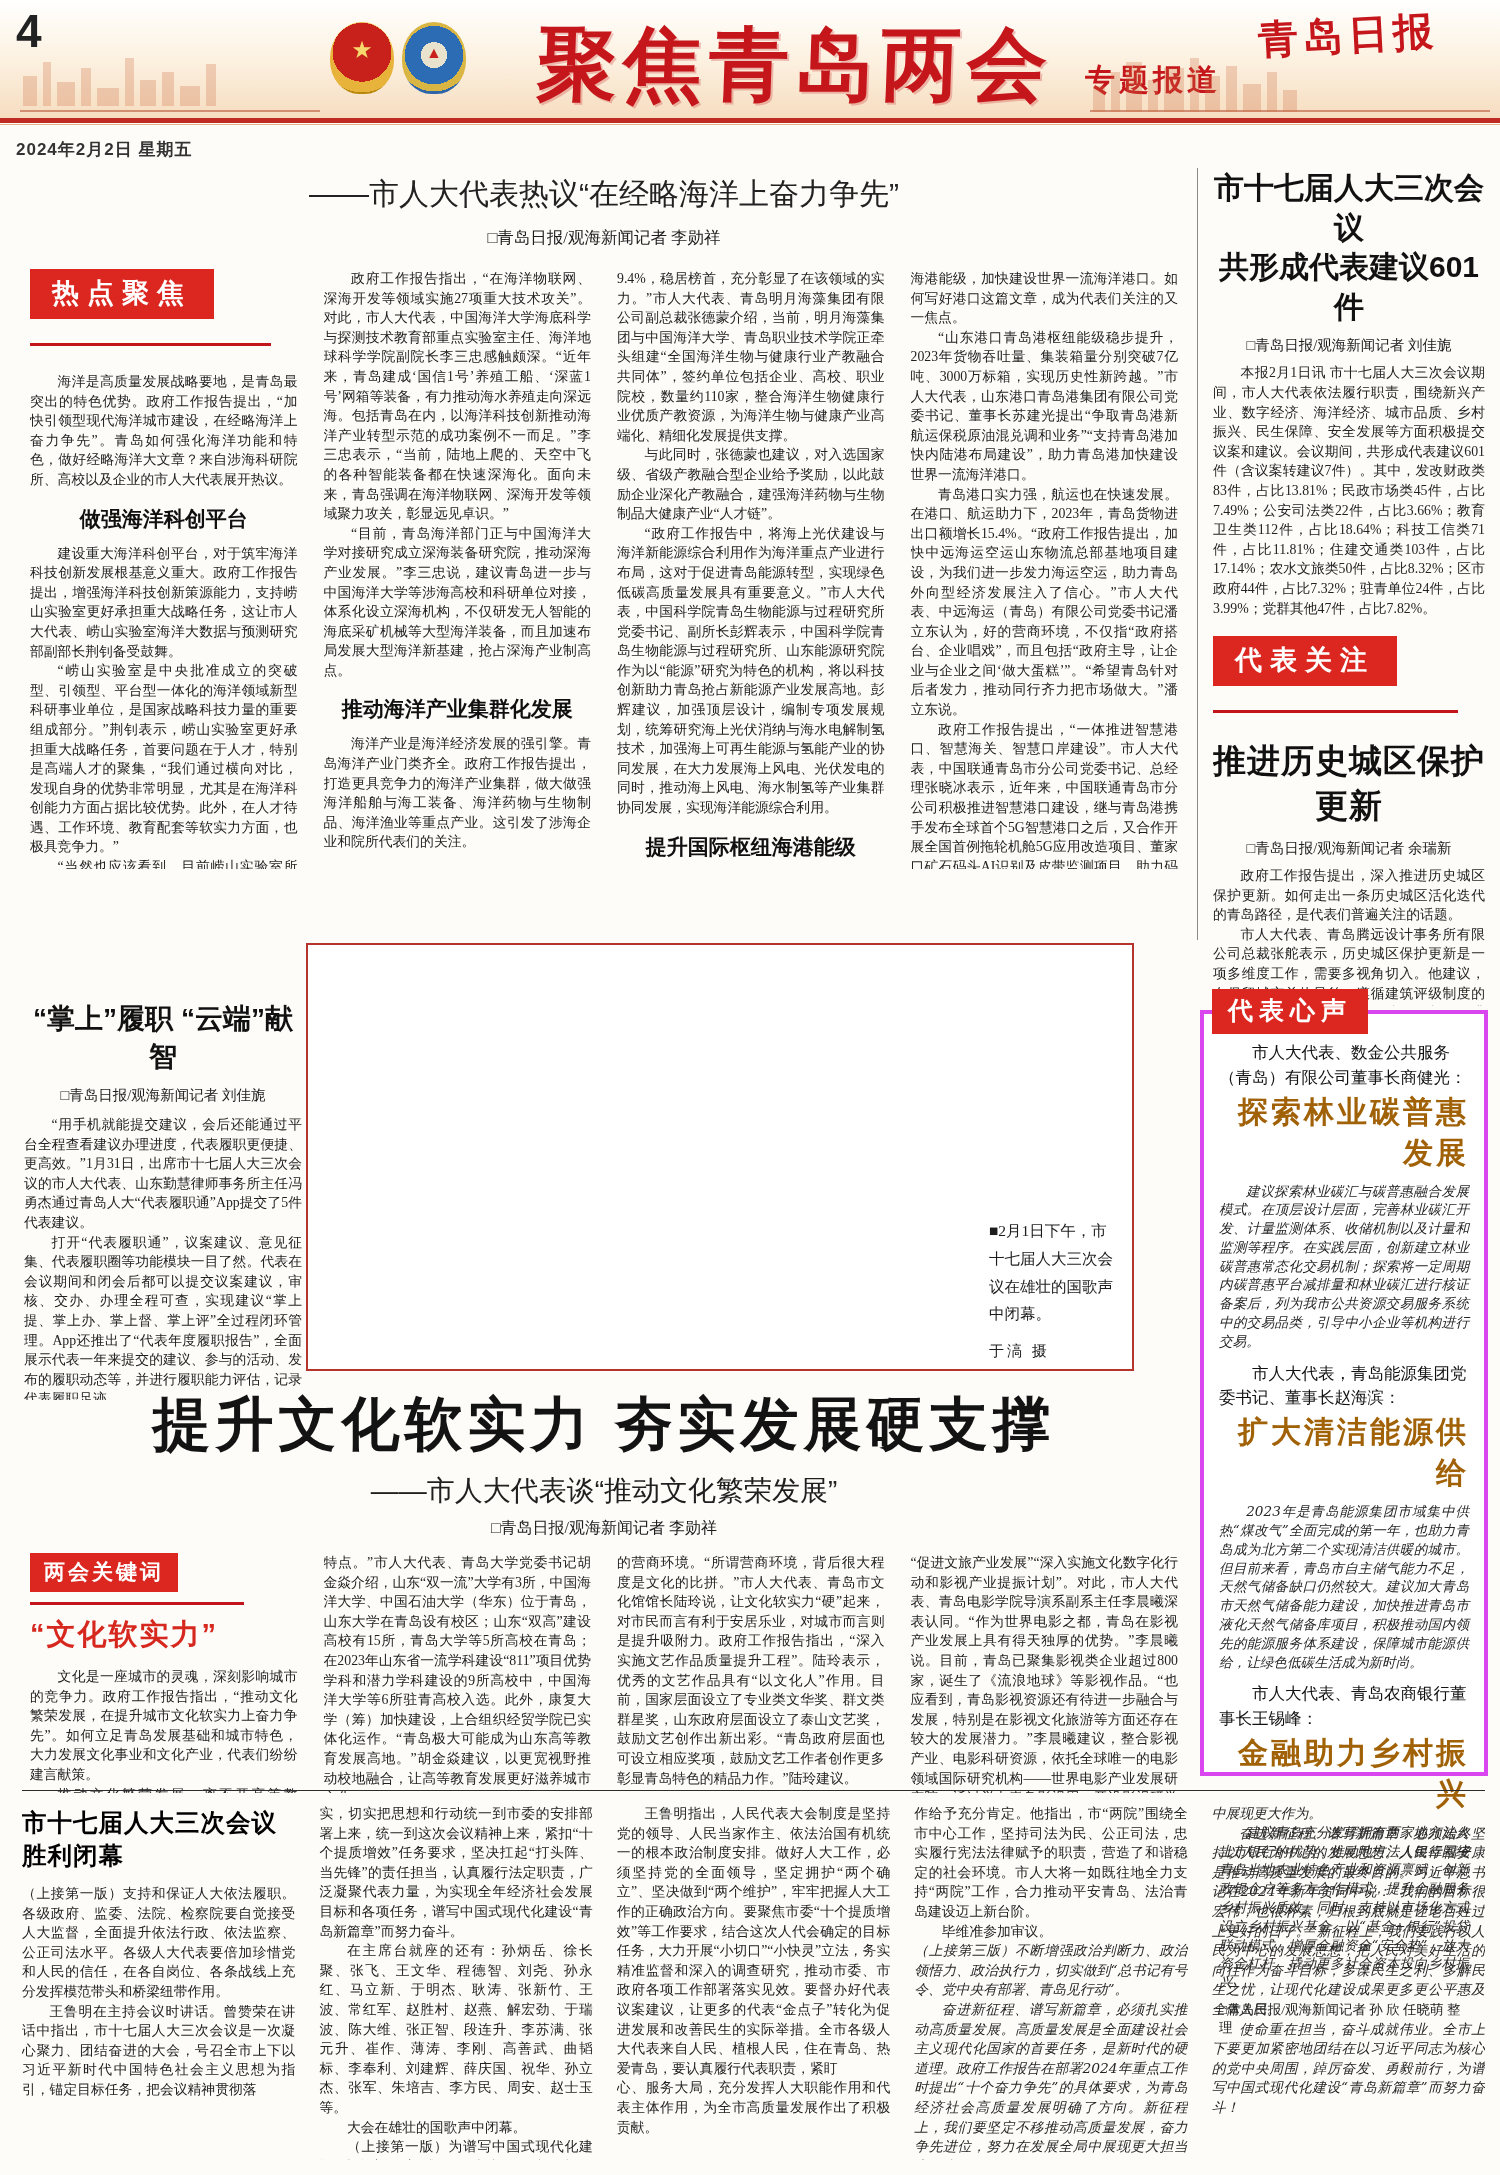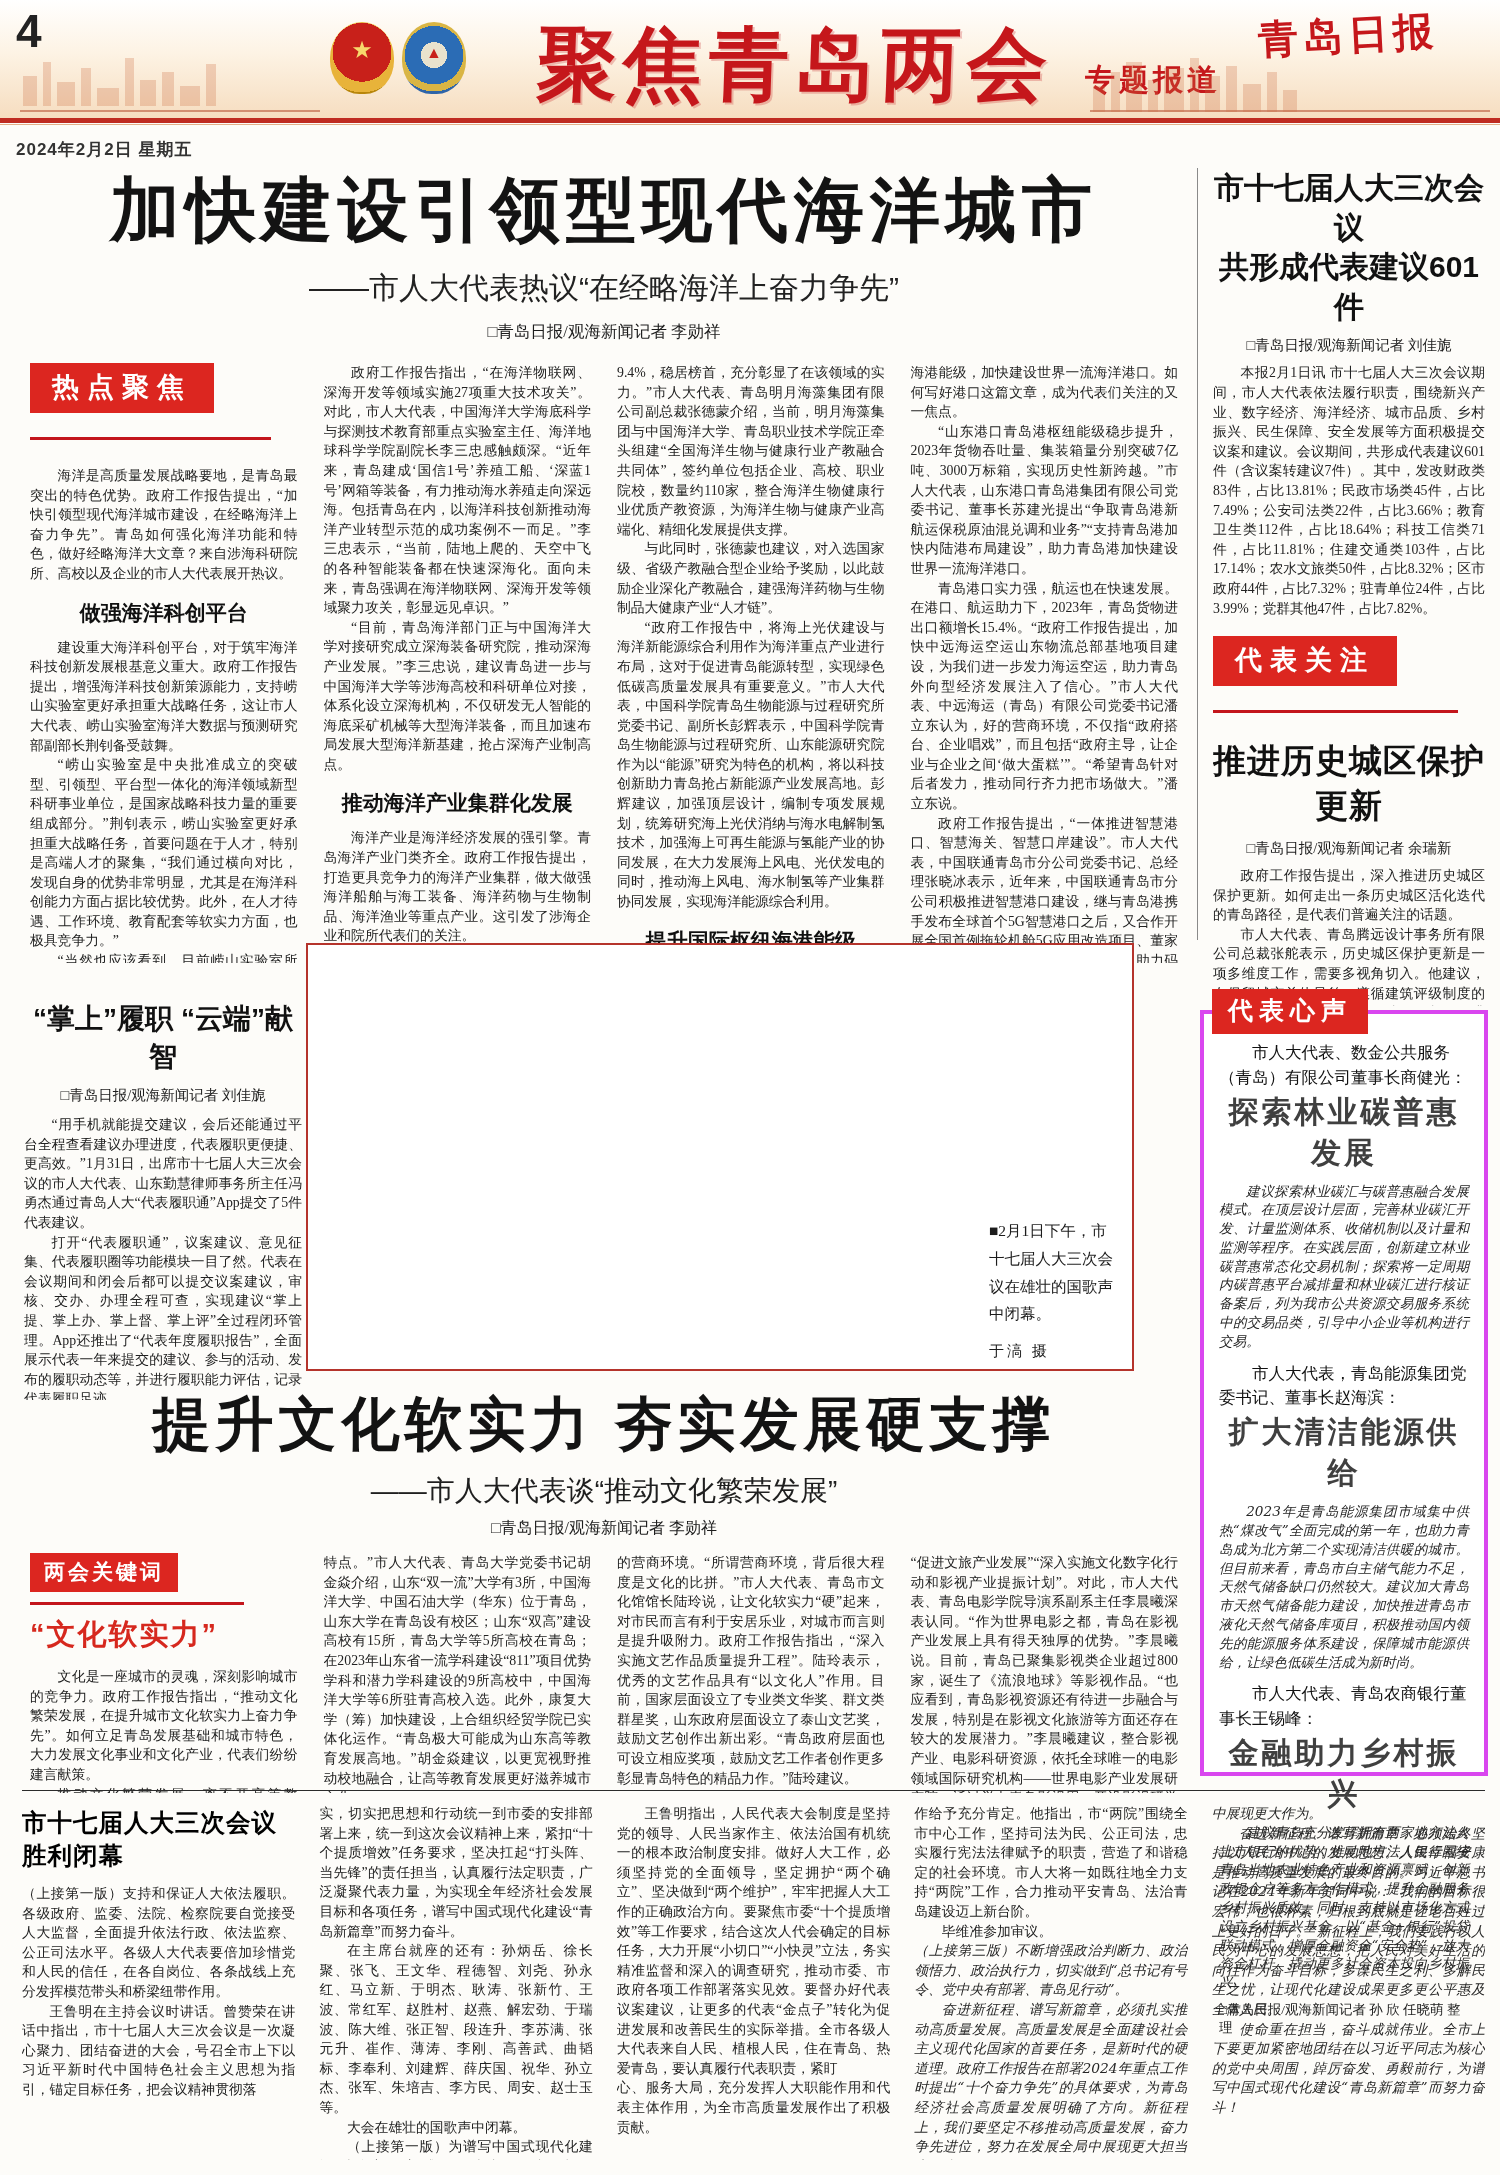--- a/index.html
+++ b/index.html
@@ -79,21 +79,21 @@
   
   .palm{position:absolute;left:24px;top:1000px;width:278px;height:400px;overflow:hidden;}
   .palm-title{font:800 28px "Liberation Sans",sans-serif;text-align:center;margin:0;color:#111;}
   .palm .byline{font-size:14.5px;margin:10px 0 10px;}
   
   .vbox{position:absolute;left:1200px;top:1010px;width:288px;height:766px;border:4px solid #d946ef;
         box-sizing:border-box;padding:16px 15px 10px;background:#fff;}
   .vlabel{position:absolute;top:-25px;left:8px;background:#dc2620;color:#fff;
           font:700 25px "Liberation Sans",sans-serif;letter-spacing:6px;padding:5px 16px 7px;}
   .v-intro{font:400 16.5px "Liberation Sans",sans-serif;line-height:1.5;text-indent:2em;margin:10px 0 2px;color:#111;}
-  .v-title{font-size:30px;font-weight:800;text-align:center;margin:2px 0 8px;letter-spacing:3px;color:#404040;}
+  .v-title{font-size:30px;font-weight:800;text-align:right;margin:2px 0 8px;letter-spacing:3px;color:#a16207;}
   .vbox .para{font-size:13.6px;line-height:18.8px;}
   .v-credit{font-size:13.5px;margin-top:9px;color:#222;}
   
   .culture{position:absolute;left:30px;top:1386px;width:1148px;}
   .culture h1{margin:0;font:900 58px "Liberation Sans",sans-serif;letter-spacing:5px;text-align:center;color:#131313;}
   .culture .sub{font:400 28px "Liberation Sans",sans-serif;text-align:center;margin-top:8px;}
   .culture .byline{margin-top:8px;font-size:16px;}
   .cult-cols{margin-top:14px;height:240px;}
   .kw-wrap{border-bottom:3px solid #c3161c;padding-bottom:10px;margin-bottom:10px;width:80%;}
   .kw-box{display:inline-block;background:#dc2620;color:#fff;font:700 21px "Liberation Sans",sans-serif;
@@ -121,21 +121,20 @@
   <div class="paper-logo">青岛日报</div>
   <div class="skyline" style="right:10px;width:400px;">
     <span style="width:12px;height:26px"></span><span style="width:9px;height:40px"></span><span style="width:16px;height:50px"></span><span style="width:10px;height:32px"></span><span style="width:20px;height:44px"></span><span style="width:9px;height:54px"></span><span style="width:15px;height:36px"></span><span style="width:11px;height:46px"></span><span style="width:18px;height:28px"></span><span style="width:10px;height:40px"></span><span style="width:14px;height:22px"></span>
   </div>
 </div>
 <div class="redrule"></div>
 <div class="redrule2"></div>
 <div class="dateline">2024年2月2日 星期五</div>
 
 <div class="lead">
-  <h1>加快建设引领型现代海洋城市</h1>
   <div class="sub">——市人大代表热议“在经略海洋上奋力争先”</div>
   <div class="byline">□青岛日报/观海新闻记者 李勋祥</div>
   <div class="cols lead-cols">
     <div class="col">
       <div class="label-wrap">
         <span class="label-box">热点聚焦</span>
       </div>
       <div>
           <p class="para">海洋是高质量发展战略要地，是青岛最突出的特色优势。政府工作报告提出，“加快引领型现代海洋城市建设，在经略海洋上奋力争先”。青岛如何强化海洋功能和特色，做好经略海洋大文章？来自涉海科研院所、高校以及企业的市人大代表展开热议。</p>
           <h3 class="subhead">做强海洋科创平台</h3>

